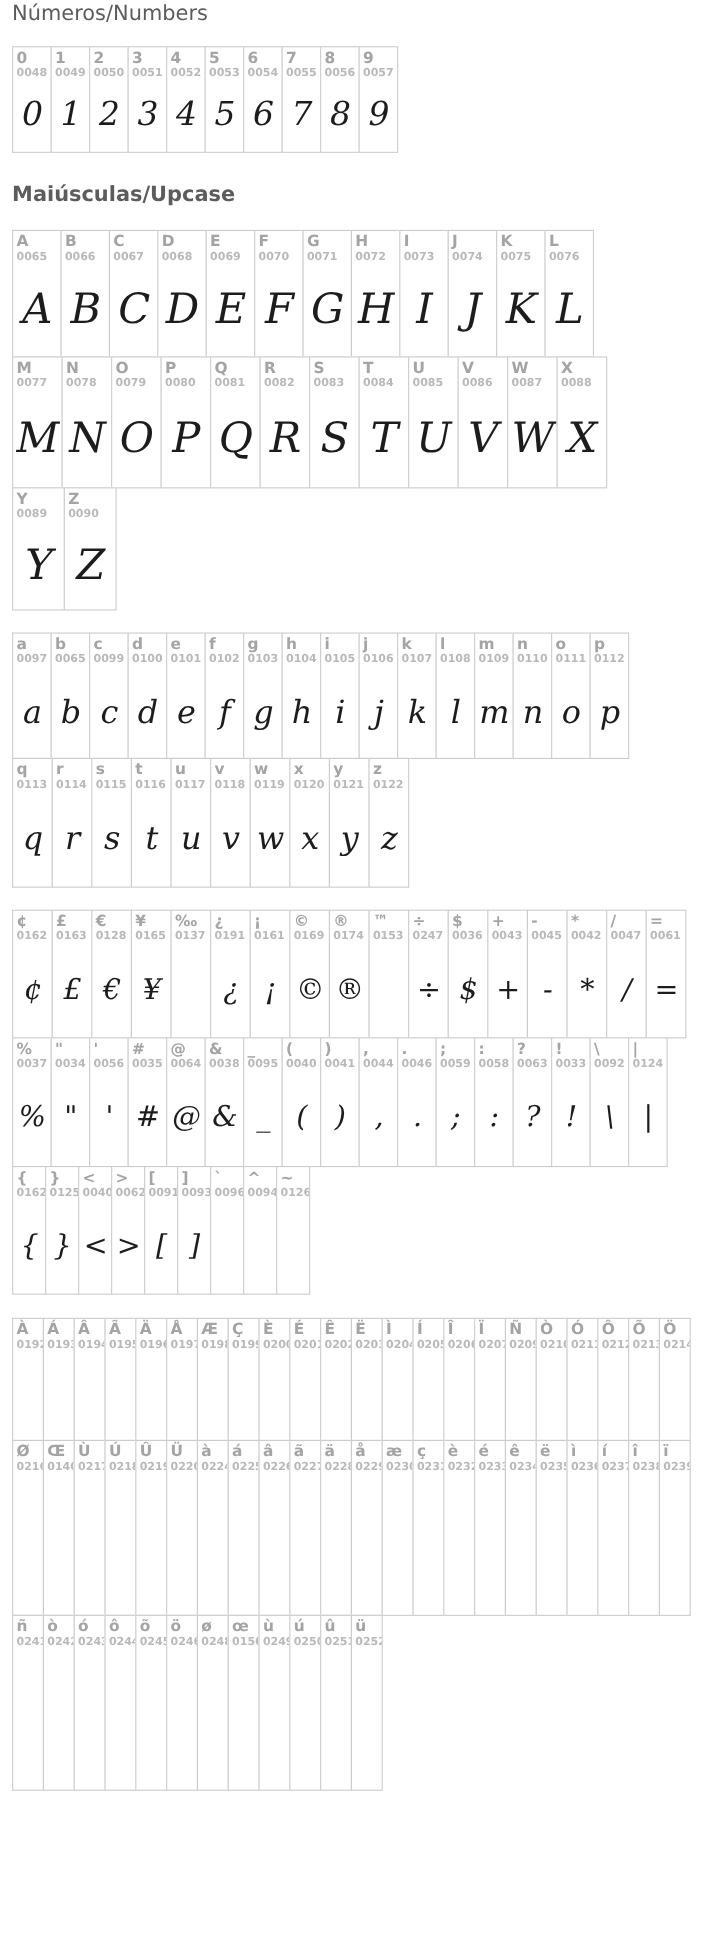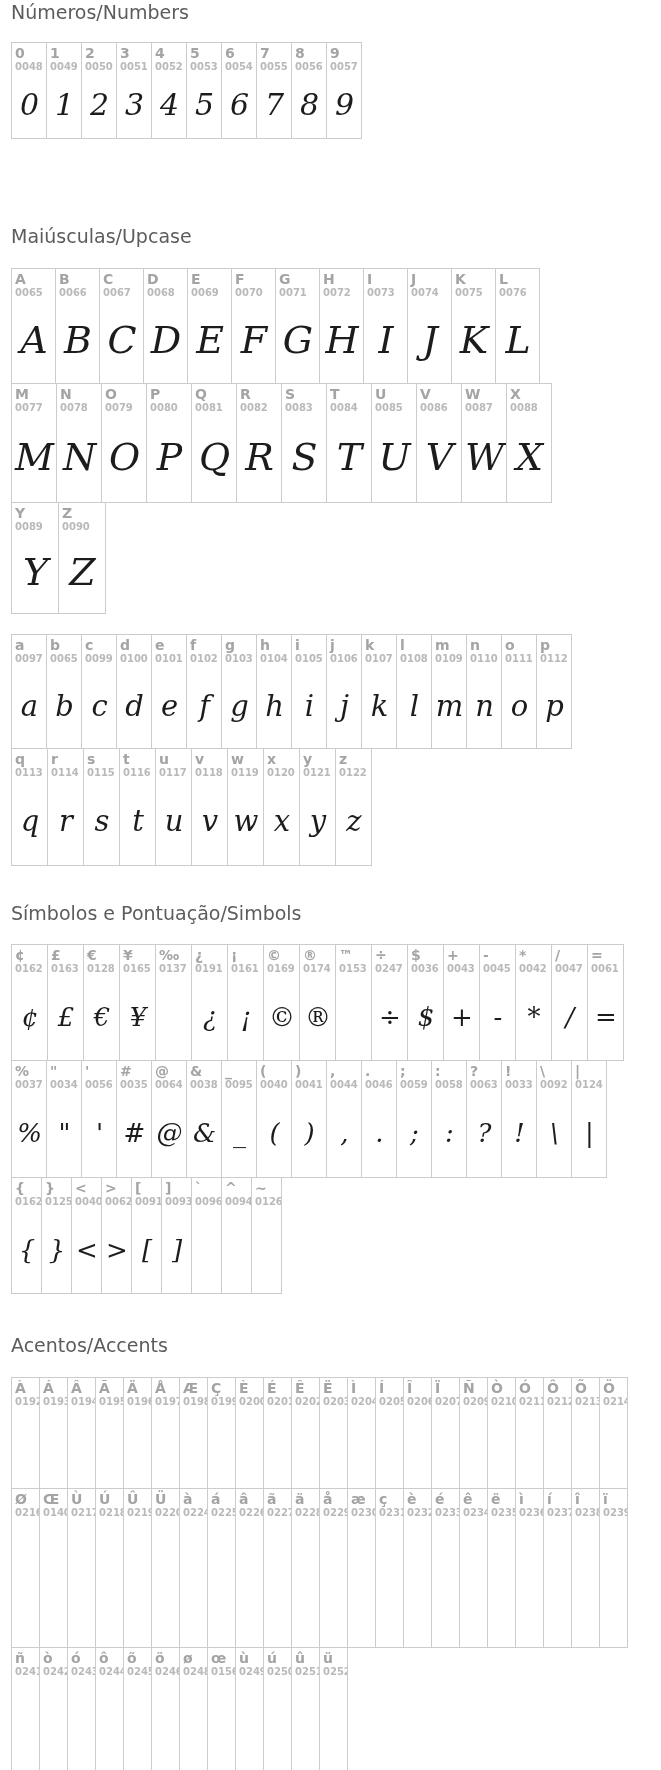--- a/index.html
+++ b/index.html
@@ -96,21 +96,21 @@
             </div>
             <div class="cell" style="width: 36px; height: 97px;">
               <div class="cell-ch">9</div>
               <div class="cell-code">0057</div>
               <div class="cell-glyph">9</div>
             </div>
           </div>
         </div>
       </div>
       <div class="section s1">
-        <div class="section-title" style="margin-top: 87px;">Maiúsculas/Upcase</div>
+        <div class="section-title" style="margin-top: 28px; font-weight: bold;">Maiúsculas/Upcase</div>
         <div class="grid" style="margin-top: 21px;">
           <div class="row">
             <div class="cell" style="width: 45px; height: 116px;">
               <div class="cell-ch">A</div>
               <div class="cell-code">0065</div>
               <div class="cell-glyph">A</div>
             </div>
             <div class="cell" style="width: 45px; height: 116px;">
               <div class="cell-ch">B</div>
               <div class="cell-code">0066</div>
@@ -375,21 +375,20 @@
             </div>
             <div class="cell" style="width: 37px; height: 118px;">
               <div class="cell-ch">z</div>
               <div class="cell-code">0122</div>
               <div class="cell-glyph">z</div>
             </div>
           </div>
         </div>
       </div>
       <div class="section s3">
-        <div class="section-title" style="margin-top: 37px;">Símbolos e Pontuação/Simbols</div>
         <div class="grid" style="margin-top: 20px;">
           <div class="row">
             <div class="cell" style="width: 37px; height: 117px;">
               <div class="cell-ch">¢</div>
               <div class="cell-code">0162</div>
               <div class="cell-glyph">¢</div>
             </div>
             <div class="cell" style="width: 37px; height: 117px;">
               <div class="cell-ch">£</div>
               <div class="cell-code">0163</div>
@@ -601,21 +600,20 @@
             </div>
             <div class="cell" style="width: 31px; height: 117px;">
               <div class="cell-ch">~</div>
               <div class="cell-code">0126</div>
               <div class="cell-glyph"></div>
             </div>
           </div>
         </div>
       </div>
       <div class="section s4">
-        <div class="section-title" style="margin-top: 41px;">Acentos/Accents</div>
         <div class="grid" style="margin-top: 21px;">
           <div class="row">
             <div class="cell" style="width: 29px; height: 112px;">
               <div class="cell-ch">À</div>
               <div class="cell-code">0192</div>
               <div class="cell-glyph"></div>
             </div>
             <div class="cell" style="width: 29px; height: 112px;">
               <div class="cell-ch">Á</div>
               <div class="cell-code">0193</div>

